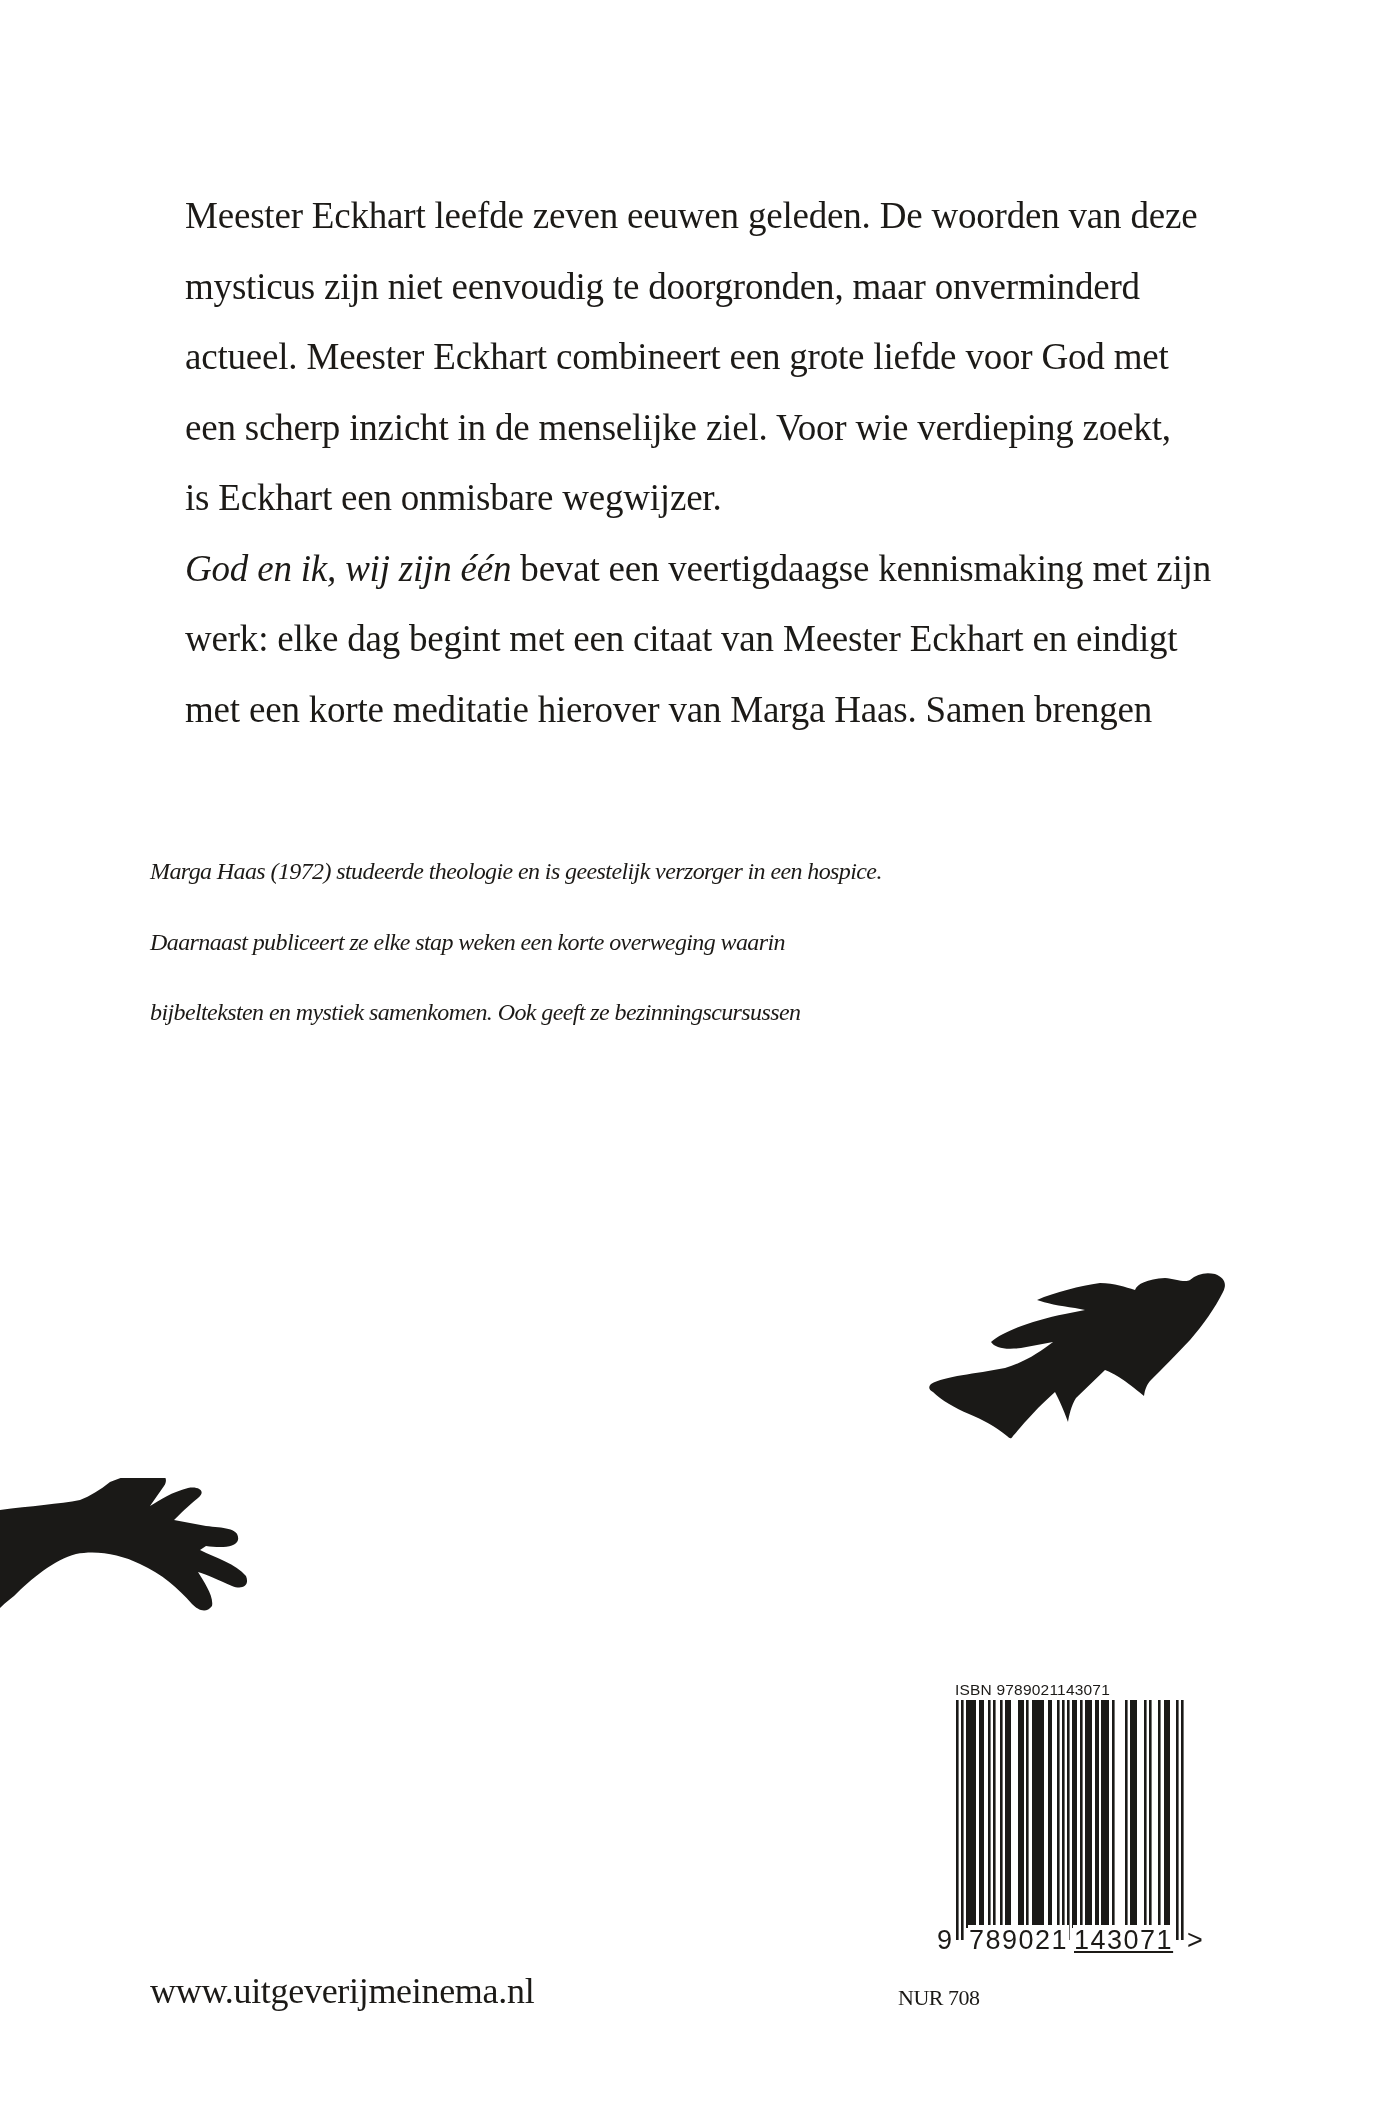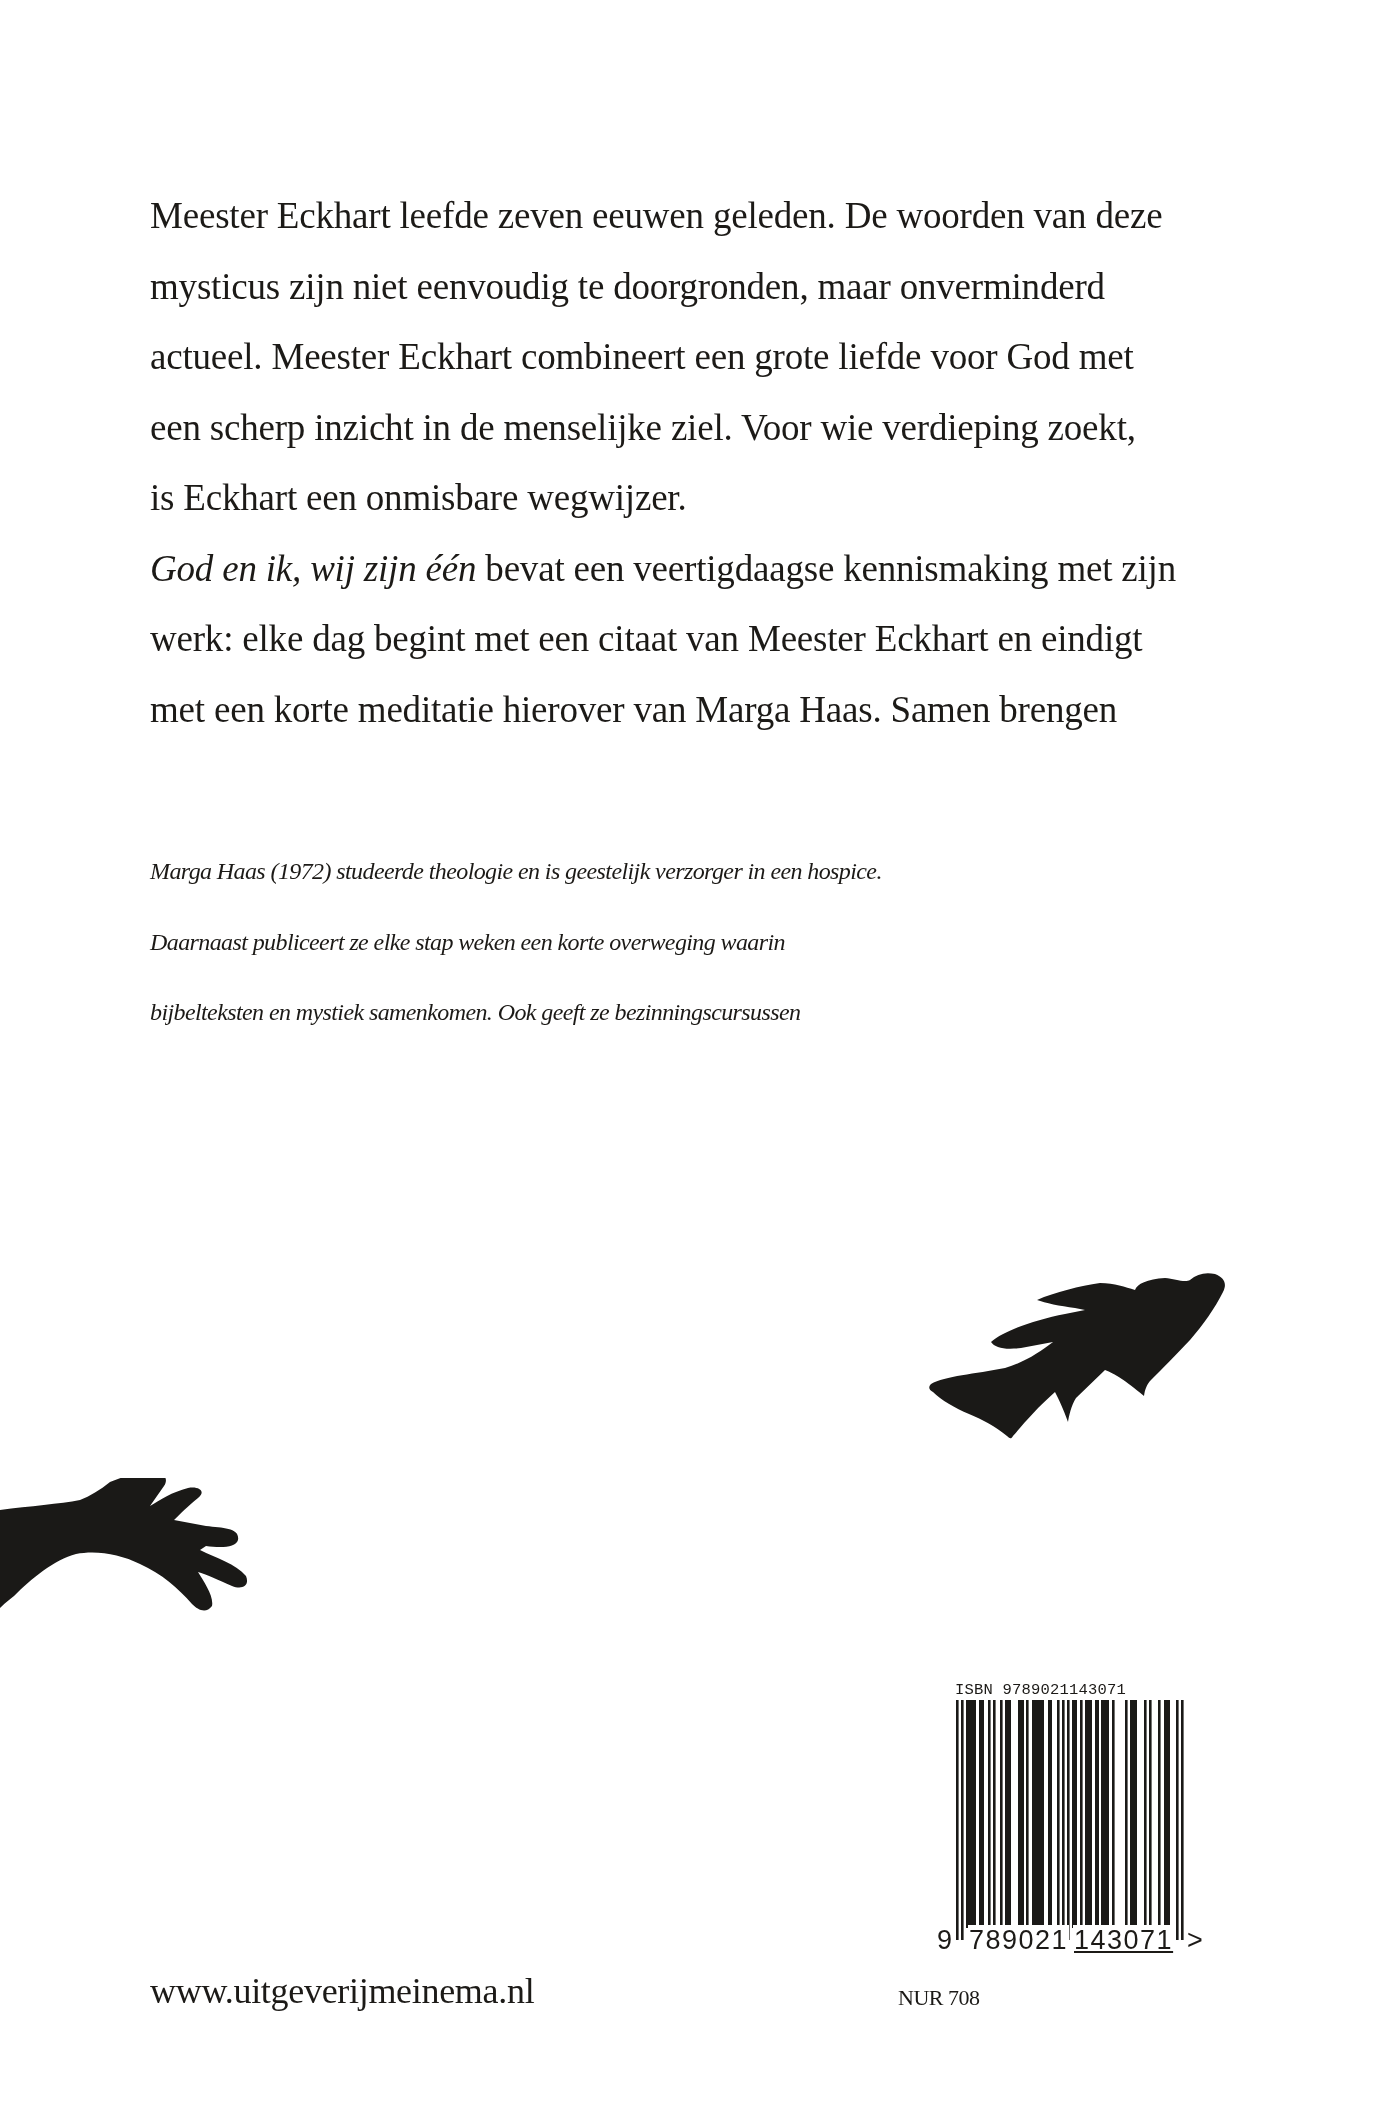--- a/index.html
+++ b/index.html
@@ -20,20 +20,21 @@
     left: 150px;
     top: 181px;
     width: 1180px;
     font-size: 37px;
     line-height: 70.5px;
     letter-spacing: -0.2px;
   }
   .blurb .line {
     display: block;
     white-space: nowrap;
+    margin-left: 35px;
   }
   .blurb em {
     font-style: italic;
   }
   .bio {
     position: absolute;
     left: 150px;
     top: 836px;
     width: 1200px;
     font-size: 24px;
@@ -60,21 +61,21 @@
     width: 260px;
     height: 140px;
   }
   .barcode-block {
     position: absolute;
     left: 942px;
     top: 1680px;
     width: 248px;
   }
   .isbn-text {
-    font-family: Liberation Mono, monospace;
+    font-family: Liberation Sans, sans-serif;
     font-size: 15.5px;
     letter-spacing: 0.2px;
     margin-left: 13px;
     height: 20px;
     line-height: 20px;
   }
   .barcode {
     position: relative;
     height: 232px;
   }

